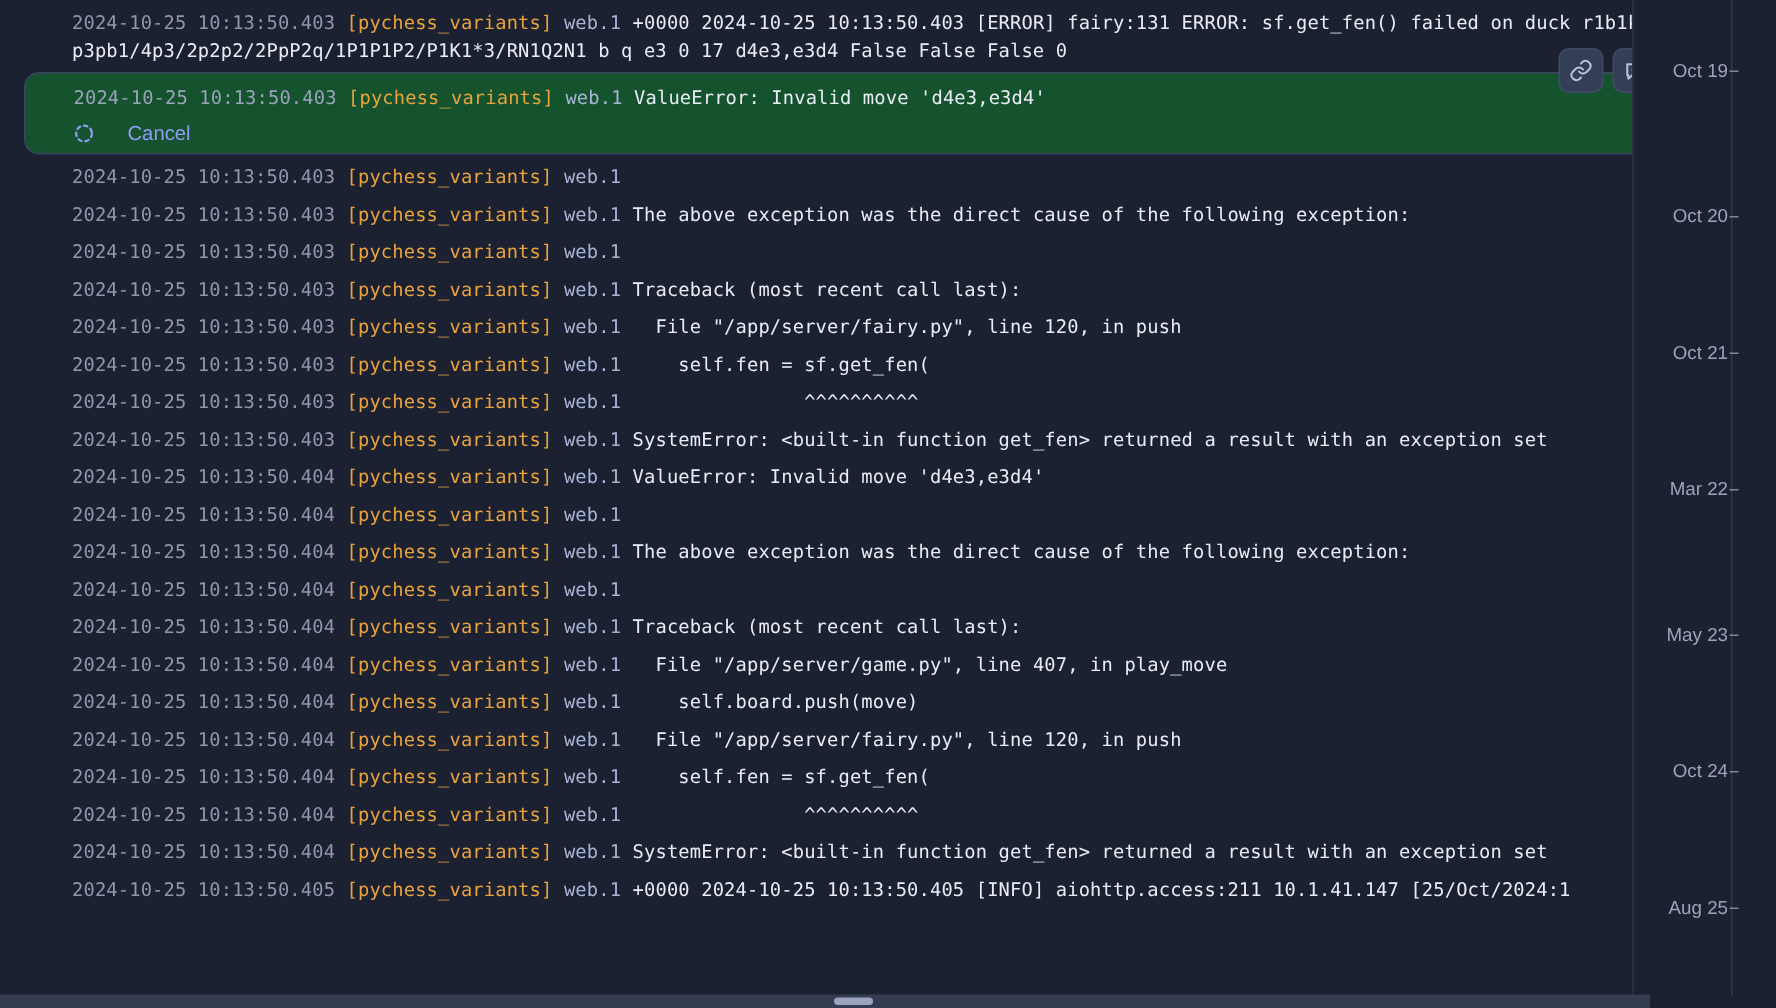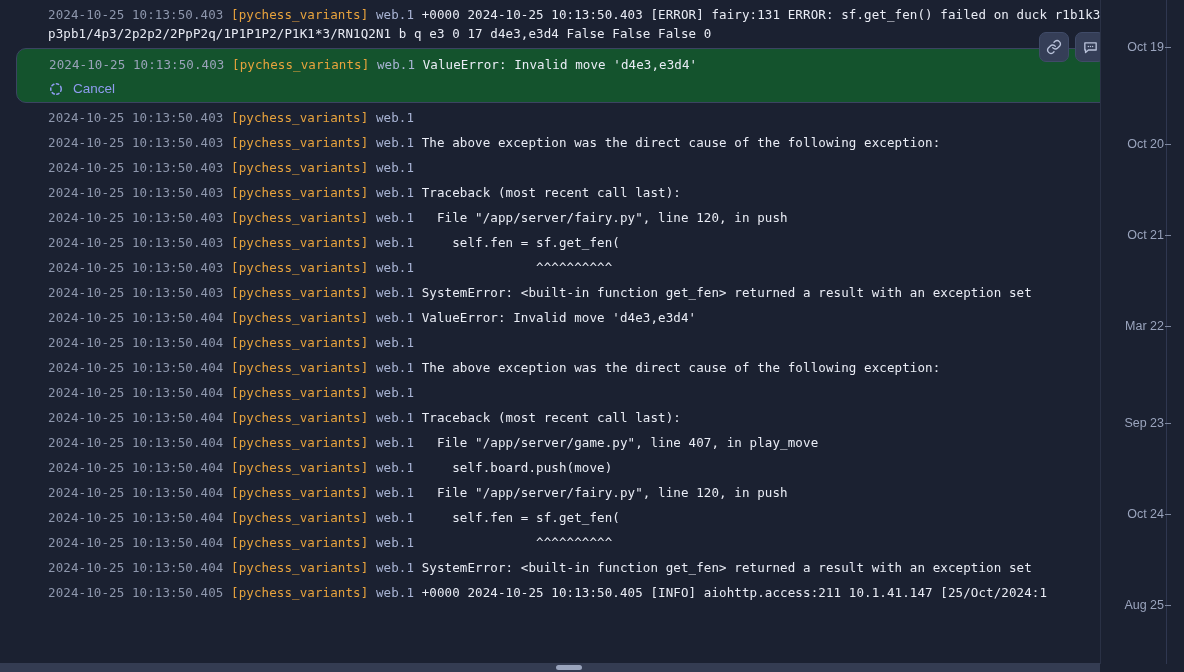--- a/index.html
+++ b/index.html
@@ -47,21 +47,21 @@
   .entry-actions {
     display:flex;
     align-items:center;
     gap:6px;
     margin-top:7px;
     margin-left:0;
   }
   .cancel-btn {
     display:inline-flex;
     align-items:center;
-    gap:10px;
+    gap:22px;
     background:transparent;
     border:0;
     color:#8f9cf0;
     font-family:"Liberation Sans", sans-serif;
     font-size:13.5px;
     cursor:pointer;
     padding:0;
   }
   .spinner { width:14px; height:14px; display:block; }
 
@@ -77,21 +77,21 @@
     border:1px solid #404b68;
     border-radius:7px;
     display:flex; align-items:center; justify-content:center;
     cursor:pointer;
   }
   .icon-btn svg { display:block; }
 
   
   .timeline {
     position:absolute;
-    right:0; top:0;
+    right:12px; top:0;
     width:84px; height:664px;
     border-left:1px solid #2a3145;
     background:#1b2131;
   }
   .timeline-track {
     position:absolute;
     right:17px; top:0; bottom:0;
     width:1px;
     background:#2f3750;
   }
@@ -165,21 +165,21 @@
       <div class="log-line"><div><span class="ts">2024-10-25 10:13:50.404</span> <span class="app">[pychess_variants]</span> <span class="dyno">web.1</span> <span class="msg">SystemError: &lt;built-in function get_fen&gt; returned a result with an exception set</span></div></div>
       <div class="log-line"><div><span class="ts">2024-10-25 10:13:50.405</span> <span class="app">[pychess_variants]</span> <span class="dyno">web.1</span> <span class="msg">+0000 2024-10-25 10:13:50.405 [INFO] aiohttp.access:211 10.1.41.147 [25/Oct/2024:1</span></div></div>
     </div>
 
   <div class="timeline" id="timeline">
     <div class="timeline-track"></div>
   <div class="tl-mark" style="top: 47px;">Oct 19</div>
       <div class="tl-mark" style="top: 144px;">Oct 20</div>
       <div class="tl-mark" style="top: 235px;">Oct 21</div>
       <div class="tl-mark" style="top: 326px;">Mar 22</div>
-      <div class="tl-mark" style="top: 423px;">Sep 23</div>
+      <div class="tl-mark" style="top: 423px;">May 23</div>
       <div class="tl-mark" style="top: 514px;">Oct 24</div>
       <div class="tl-mark" style="top: 605px;">Aug 25</div>
     </div>
 
   <div class="hscroll">
     <div class="hscroll-thumb" id="hthumb" style="left: 556px; width: 26px;"></div>
   </div>
 
 </div>
 

